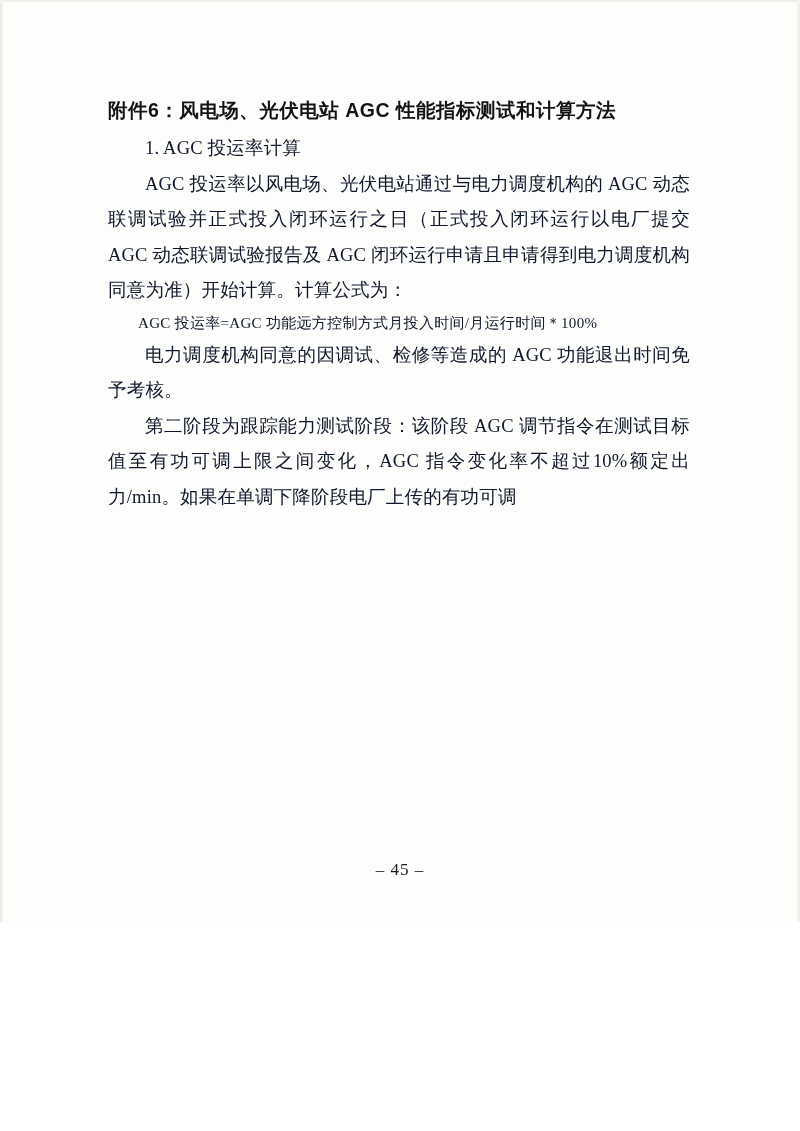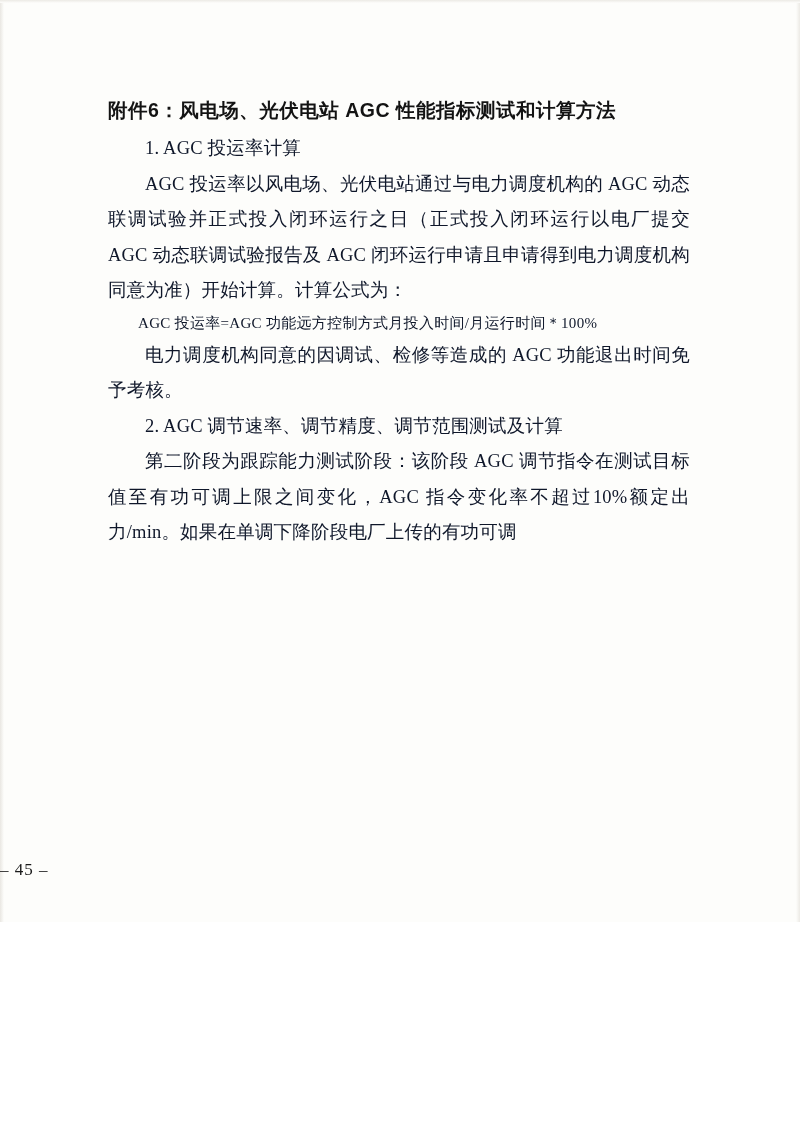--- a/index.html
+++ b/index.html
@@ -47,21 +47,21 @@
   .para.formula {
     text-indent: 2em;
     font-size: 15px;
     letter-spacing: 0.3px;
   }
   .footer {
     position: absolute;
     left: 0;
     right: 0;
     bottom: 42px;
-    text-align: left;
+    text-align: center;
     font-size: 17px;
     color: #1a1a1a;
     letter-spacing: 1px;
   }
   .page-edge-l {
     position: absolute;
     left: 0; top: 0; bottom: 0;
     width: 4px;
     background: linear-gradient(to right, #e9e7e2, #fdfdfb);
   }
@@ -85,17 +85,16 @@
   <div class="page-edge-l"></div>
   <div class="page-edge-r"></div>
   <div class="page-edge-t"></div>
 
   <h1 class="doc-title">附件6：风电场、光伏电站 AGC 性能指标测试和计算方法</h1>
 
   <p class="para indent">1. AGC 投运率计算</p>
   <p class="para indent">AGC 投运率以风电场、光伏电站通过与电力调度机构的 AGC 动态联调试验并正式投入闭环运行之日（正式投入闭环运行以电厂提交 AGC 动态联调试验报告及 AGC 闭环运行申请且申请得到电力调度机构同意为准）开始计算。计算公式为：</p>
   <p class="para formula">AGC 投运率=AGC 功能远方控制方式月投入时间/月运行时间＊100%</p>
   <p class="para indent">电力调度机构同意的因调试、检修等造成的 AGC 功能退出时间免予考核。</p>
-  <p class="para indent">2. AGC 调节速率、调节精度、调节范围测试及计算</p>
   <p class="para indent">第二阶段为跟踪能力测试阶段：该阶段 AGC 调节指令在测试目标值至有功可调上限之间变化，AGC 指令变化率不超过10%额定出力/min。如果在单调下降阶段电厂上传的有功可调</p>
 
   <div class="footer">– 45 –</div>
 </div>
 
 </body></html>

